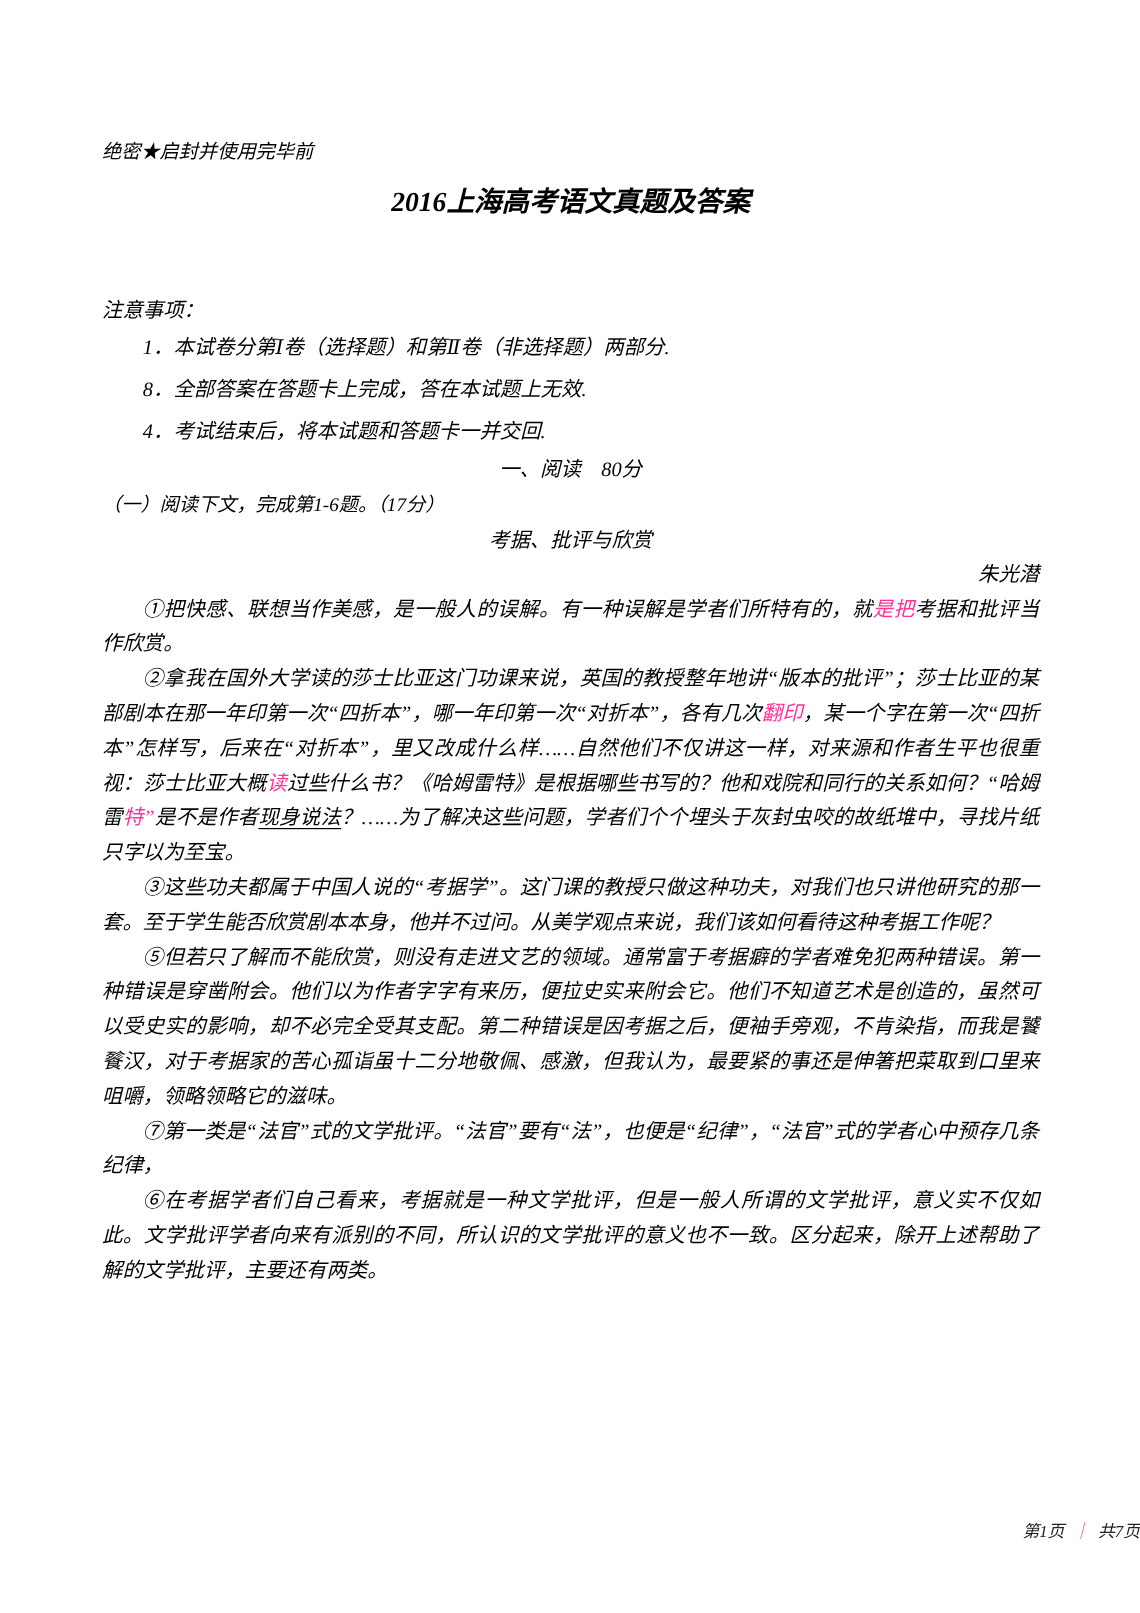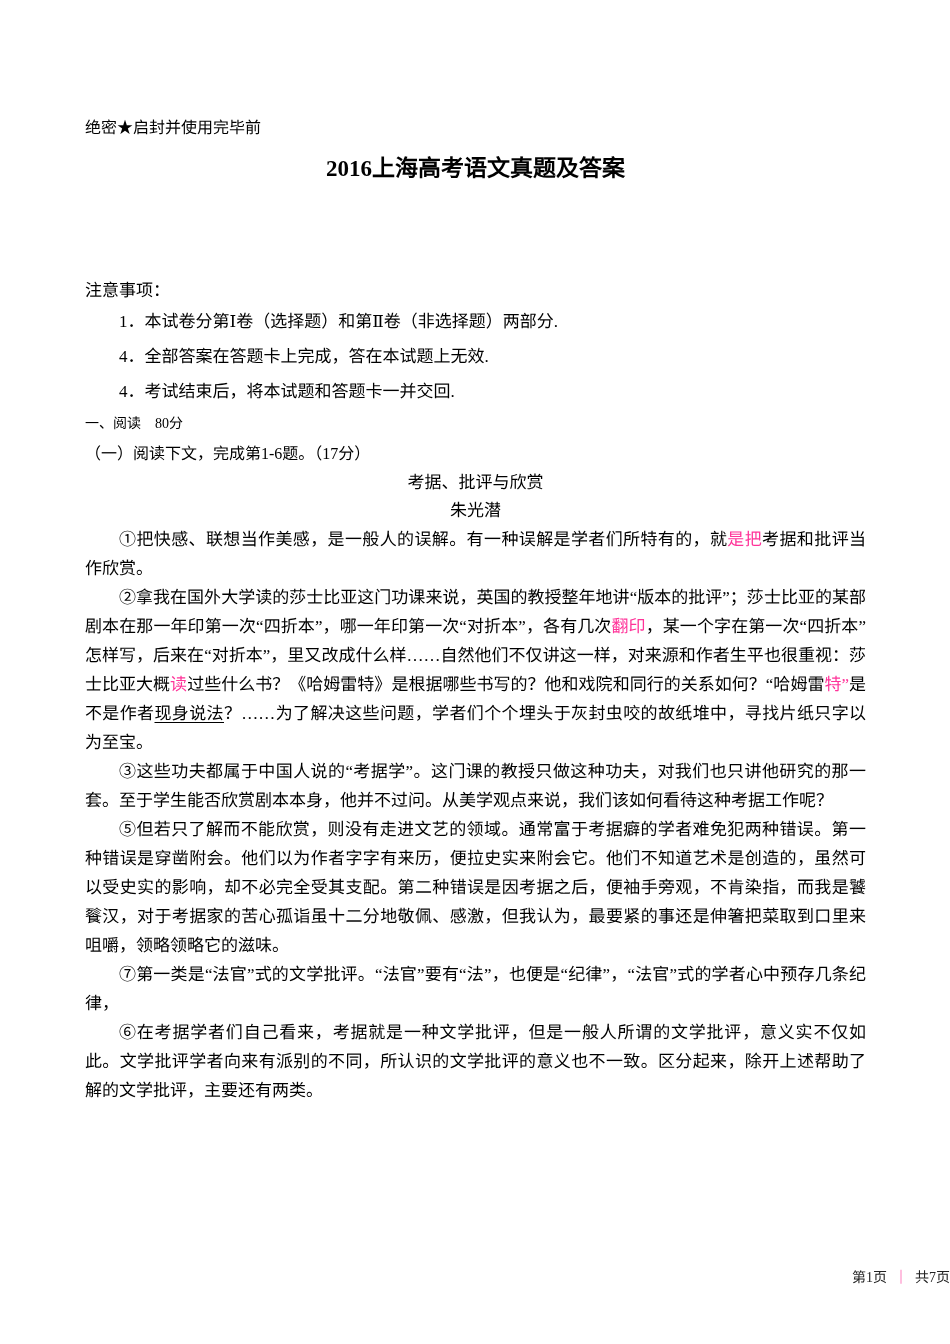--- a/index.html
+++ b/index.html
@@ -8,41 +8,41 @@
   html, body { margin: 0; padding: 0; }
   body {
     width: 950px;
     height: 1344px;
     background: var(--paper);
     color: var(--ink);
     font-family: "Liberation Serif", "DejaVu Serif", serif;
     position: relative;
     overflow: hidden;
   }
-  .page { padding: 118px 84px 0 85px; }
+  .page { padding: 118px 84px 0 85px; font-style: italic; }
 
   .header-left  { font-size: 16px; line-height: 20px; }
   .header-right { font-size: 16px; line-height: 20px; text-align: right; margin-top: 14px; }
 
   .title {
     margin: 14px 0 0 0;
     font-size: 23px;
     font-weight: bold;
     text-align: center;
     line-height: 34px;
   }
 
-  .notice-heading { margin-top: 92px; font-size: 17px; line-height: 26px; }
+  .notice-heading { margin-top: 60px; font-size: 17px; line-height: 26px; }
   .notice-list { margin: 0; padding: 0; }
   .notice-item { font-size: 17px; line-height: 35px; padding-left: 34px; }
 
-  .part-heading   { font-size: 14px; line-height: 30px; text-align: left; }
+  .part-heading   { font-size: 17px; line-height: 30px; text-align: center; }
   .subsection     { font-size: 16px; line-height: 30px; }
   .article-title  { font-size: 17px; line-height: 28px; text-align: center; }
-  .article-author { font-size: 17px; line-height: 28px; text-align: center; }
+  .article-author { font-size: 17px; line-height: 28px; text-align: right; }
 
   .article-body { margin-top: 0; }
   .para {
     margin: 0;
     font-size: 17px;
     line-height: 29px;
     text-align: justify;
     text-justify: inter-ideograph;
     text-indent: 2em;
   }
@@ -66,21 +66,21 @@
 
   <div class="header-left">绝密★启封并使用完毕前</div>
 
 
   <h1 class="title">2016上海高考语文真题及答案</h1>
 
   <div class="notice-heading">注意事项：</div>
 
   <div class="notice-list">
       <div class="notice-item">1．本试卷分第Ⅰ卷（选择题）和第Ⅱ卷（非选择题）两部分.</div>
-      <div class="notice-item">4．全部答案在答题卡上完成，答在本试题上无效.</div>
+      <div class="notice-item">8．全部答案在答题卡上完成，答在本试题上无效.</div>
       <div class="notice-item">4．考试结束后，将本试题和答题卡一并交回.</div>
     </div>
 
   <div class="part-heading">一、阅读　80分</div>
 
   <div class="subsection">（一）阅读下文，完成第1-6题。（17分）</div>
 
   <div class="article-title">考据、批评与欣赏</div>
 
   <div class="article-author">朱光潜</div>

